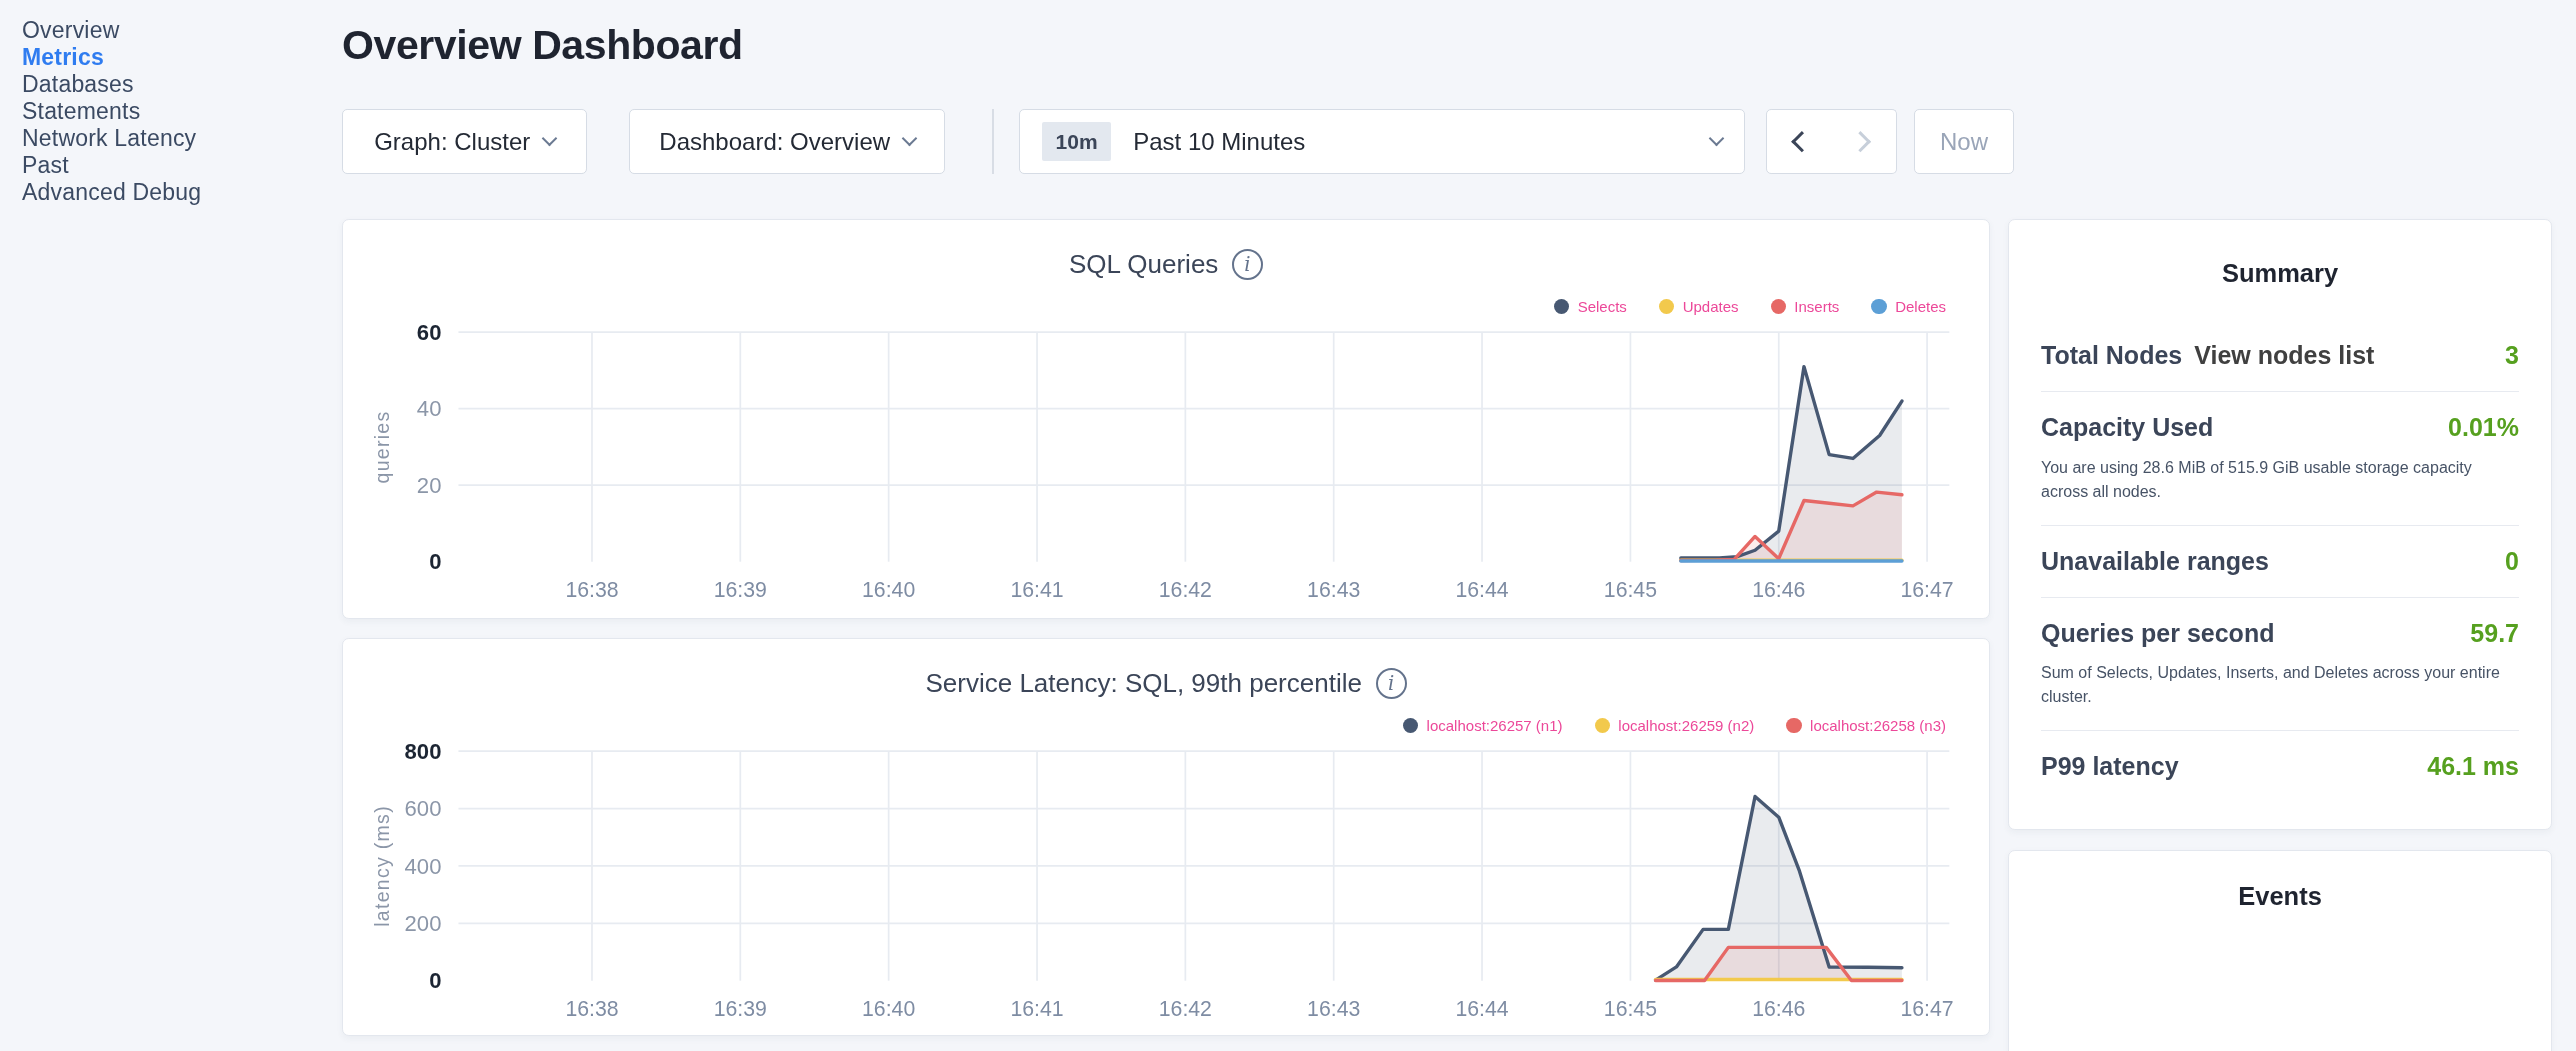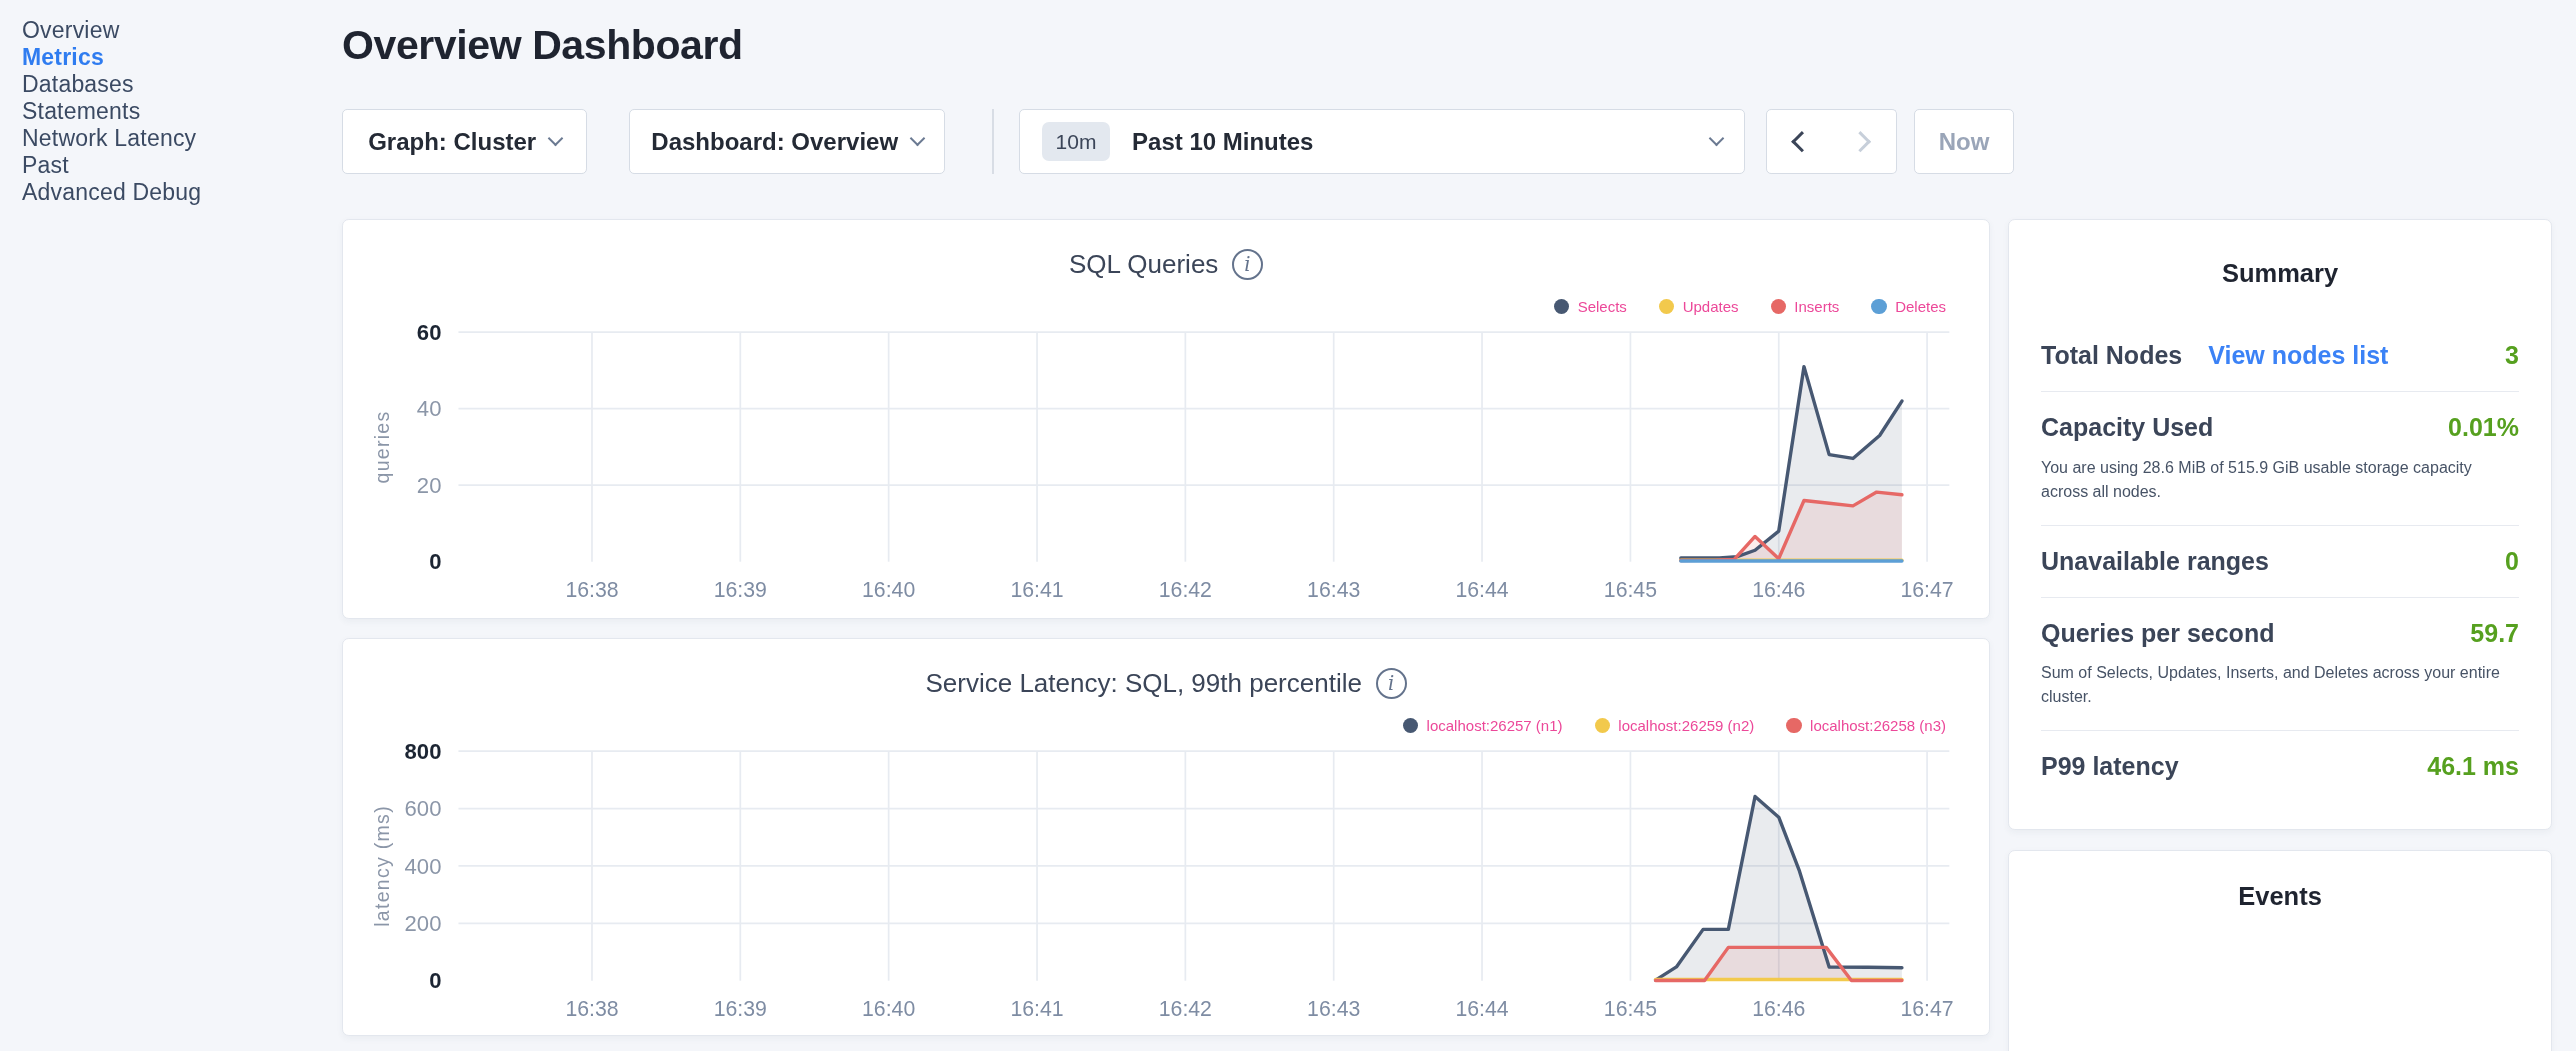--- a/index.html
+++ b/index.html
@@ -9,29 +9,29 @@
   
   #sidebar{position:absolute;left:22px;top:17px;width:306px;display:flex;flex-direction:column;}
   .nav-item{font-size:23px;line-height:27px;font-weight:500;color:#3b4a63;cursor:pointer;letter-spacing:0.2px}
   .nav-item.active{color:#2f7cf0;font-weight:700}
 
   
   #page-title{position:absolute;left:342px;top:22px;font-size:41px;font-weight:600;color:#1f2430;letter-spacing:-0.4px}
 
   
   .ctrl{position:absolute;top:109px;height:65px;background:#fff;border:1.7px solid #d6dce5;border-radius:5.1px;display:flex;align-items:center;cursor:pointer}
-  .ctrl-label{font-size:24px;font-weight:700;color:#242a35}
+  .ctrl-label{font-size:24px;font-weight:400;color:#242a35}
   .chev{display:inline-block;width:11px;height:11px;border-right:2.6px solid #6b7a92;border-bottom:2.6px solid #6b7a92;transform:rotate(45deg);margin-left:13.6px;margin-top:-5.1px}
   .chev-left{width:15.3px;height:15.3px;border-width:3.4px;border-color:#3b4558;transform:rotate(135deg);margin:0 0 0 5.1px}
   .chev-right{width:15.3px;height:15.3px;border-width:3.4px;border-color:#c7cfda;transform:rotate(-45deg);margin:0 5.1px 0 0}
   #graph-dd{left:342px;width:245px;justify-content:center}
   #dash-dd{left:629px;width:316px;justify-content:center}
   #ctrl-divider{position:absolute;left:992px;top:109px;width:1.7px;height:65px;background:#d8dde5}
   #time-dd{left:1019px;width:726px;padding:0 22px}
-  .badge{background:#e3e8ef;border-radius:7px;padding:7.7px 13.6px;font-size:21px;font-weight:400;color:#3b4558;margin-right:22px}
+  .badge{background:#e3e8ef;border-radius:2px;padding:7.7px 13.6px;font-size:21px;font-weight:700;color:#3b4558;margin-right:22px}
   #time-dd .chev{margin-left:auto}
   #prev-btn{left:1766px;width:66px;border-radius:5.1px 0 0 5.1px;justify-content:center}
   #next-btn{left:1831px;width:66px;border-radius:0 5.1px 5.1px 0;justify-content:center;border-left:none}
   #now-btn{left:1914px;width:100px;justify-content:center}
   #now-btn .ctrl-label{color:#9aa5b8}
 
   
   .card{position:absolute;background:#fff;border:1.7px solid #e3e7ee;border-radius:6.8px;box-shadow:0 2.6px 6.8px rgba(60,70,90,.05)}
   #chart-card-0{left:342px;top:219px;width:1648px;height:400px}
   #chart-card-1{left:342px;top:638px;width:1648px;height:398px}
@@ -44,21 +44,21 @@
   .chart-svg{position:absolute;left:20.4px;top:102px}
 
   
   #summary-card{left:2008px;top:219px;width:544px;height:611px;padding:39px 32px}
   #events-card{left:2008px;top:850px;width:544px;height:272px;padding:31px 32px}
   .panel-title{font-size:25.5px;font-weight:700;color:#1f2430;text-align:center;margin-bottom:32px}
   .srow{padding:21px 0;border-bottom:1.7px solid #e7eaf0}
   .srow:last-child{border-bottom:none}
   .srow-head{display:flex;align-items:baseline}
   .srow-label{font-size:25px;font-weight:700;color:#3b4558}
-  .srow-link{font-size:25px;font-weight:600;color:#3b82f6;margin-left:26px;cursor:pointer}
+  .srow-link{font-size:25px;font-weight:600;color:#404040;margin-left:12px;cursor:pointer}
   .srow-value{font-size:25px;font-weight:700;color:#56a01f;margin-left:auto;white-space:nowrap}
   .srow-desc{font-size:16px;color:#475366;line-height:1.5;margin-top:13.6px}
   .event-msg{font-size:24px;color:#242a35;line-height:1.55}
   .event-time{font-size:22px;color:#5d6e8c;margin-top:8.5px}
 </style>
 </head>
 <body>
 
 <nav id="sidebar">
     <div class="nav-item">Overview</div>

